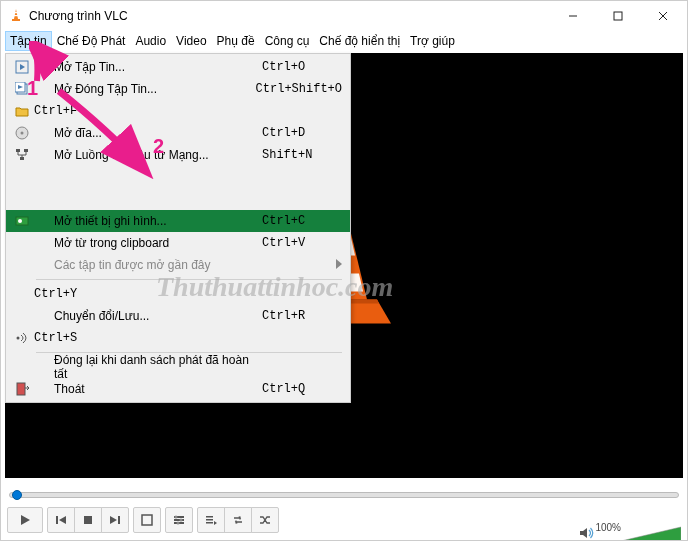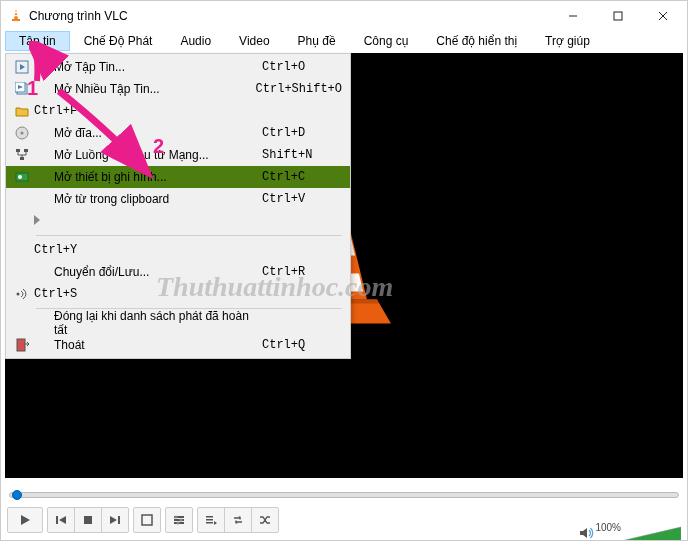--- a/index.html
+++ b/index.html
@@ -2,27 +2,27 @@
 <html><head>
 <meta charset="utf-8">
 <style>
 *{box-sizing:border-box;margin:0;padding:0;font-family:"Segoe UI",Tahoma,sans-serif;font-size:12px;}
 body{width:688px;height:541px;background:#fff;position:relative;overflow:hidden;border:1px solid #ccc;}
 .title-bar{height:30px;display:flex;align-items:center;padding:0 2px 0 8px;}
 .title-bar .title{flex:1;color:#000;}
 .win-btn{width:45px;height:28px;display:flex;align-items:center;justify-content:center;color:#222;}
 .win-btn svg{stroke:#222;}
 .menu-bar{height:20px;display:flex;align-items:center;padding:0 4px;gap:0;}
-.menu-item{padding:2px 13px;border:1px solid transparent;}
+.menu-item{padding:2px 4px;border:1px solid transparent;}
 .menu-item.open{background:#cce8ff;border:1px solid #99d1ff;}
 .video-area{position:absolute;top:52px;left:4px;right:4px;bottom:62px;background:#000;}
 .cone{position:absolute;left:50%;top:50%;transform:translate(-50%,-50%);}
 .dropdown{position:absolute;top:52px;left:4px;width:346px;background:#f0f0f0;border:1px solid #ccc;box-shadow:2px 2px 4px rgba(0,0,0,0.2);padding:2px 0;}
 .dd-row{display:flex;align-items:center;height:22px;padding:0 8px 0 4px;}
-.dd-row.highlight{background:#4d7c0f;}
+.dd-row.highlight{background:#15803d;margin-top:44px;}
 .dd-row.disabled{color:#888;}
 .dd-icon{width:24px;display:flex;justify-content:center;}
 .dd-label{flex:1;padding-left:20px;}
 .dd-short{min-width:80px;text-align:left;font-family:Liberation Mono, monospace;}
 .dd-sep{height:1px;background:#d0d0d0;margin:3px 8px 3px 30px;}
 .seek-bar{position:absolute;bottom:38px;left:8px;right:8px;height:14px;display:flex;align-items:center;}
 .seek-track{flex:1;height:6px;background:#e0e0e0;border:1px solid #bbb;border-radius:3px;position:relative;}
 .seek-knob{position:absolute;left:2px;top:-3px;width:10px;height:10px;border-radius:50%;background:#0078d7;border:1px solid #005a9e;}
 .controls{position:absolute;bottom:6px;left:6px;right:6px;height:28px;display:flex;align-items:center;gap:4px;}
 .ctrl-btn{width:28px;height:26px;border:1px solid #ccc;background:#f5f5f5;display:flex;align-items:center;justify-content:center;border-radius:2px;}
@@ -105,21 +105,21 @@
       <span class="dd-short">Ctrl+O</span>
     </div>
     <div class="dd-row">
       <span class="dd-icon">
         <svg width="14" height="14">
           <rect x="2" y="2" width="10" height="10" fill="none" stroke="#4a7db0"></rect>
           <rect x="0" y="0" width="10" height="10" fill="#fff" stroke="#4a7db0"></rect>
           <polygon points="3,3 8,5 3,7" fill="#4a7db0"></polygon>
         </svg>
       </span>
-      <span class="dd-label">Mở Nhiều Tập Tin...</span>
+      <span class="dd-label">Mở Đóng Tập Tin...</span>
       <span class="dd-short">Ctrl+Shift+O</span>
     </div>
     <div class="dd-row">
       <span class="dd-icon">
         <svg width="14" height="14">
           <path d="M1 4 h4 l1 1 h7 v7 h-12 z" fill="#f0c040" stroke="#b08000"></path>
         </svg>
       </span>
       <span class="dd-short">Ctrl+F</span>
     </div>
@@ -155,20 +155,21 @@
       <span class="dd-label">Mở thiết bị ghi hình...</span>
       <span class="dd-short">Ctrl+C</span>
     </div>
     <div class="dd-row">
       <span class="dd-icon"></span>
       <span class="dd-label">Mở từ trong clipboard</span>
       <span class="dd-short">Ctrl+V</span>
     </div>
     <div class="dd-row disabled">
       <span class="dd-icon"></span>
+      <span class="dd-label">Các tập tin được mở gần đây</span>
       <span><svg width="6" height="10">
           <polygon points="0,0 6,5 0,10" fill="#888"></polygon>
         </svg></span>
     </div>
     <div class="dd-sep"></div>
     <div class="dd-row">
       <span class="dd-icon"></span>
       <span class="dd-short">Ctrl+Y</span>
     </div>
     <div class="dd-row">

